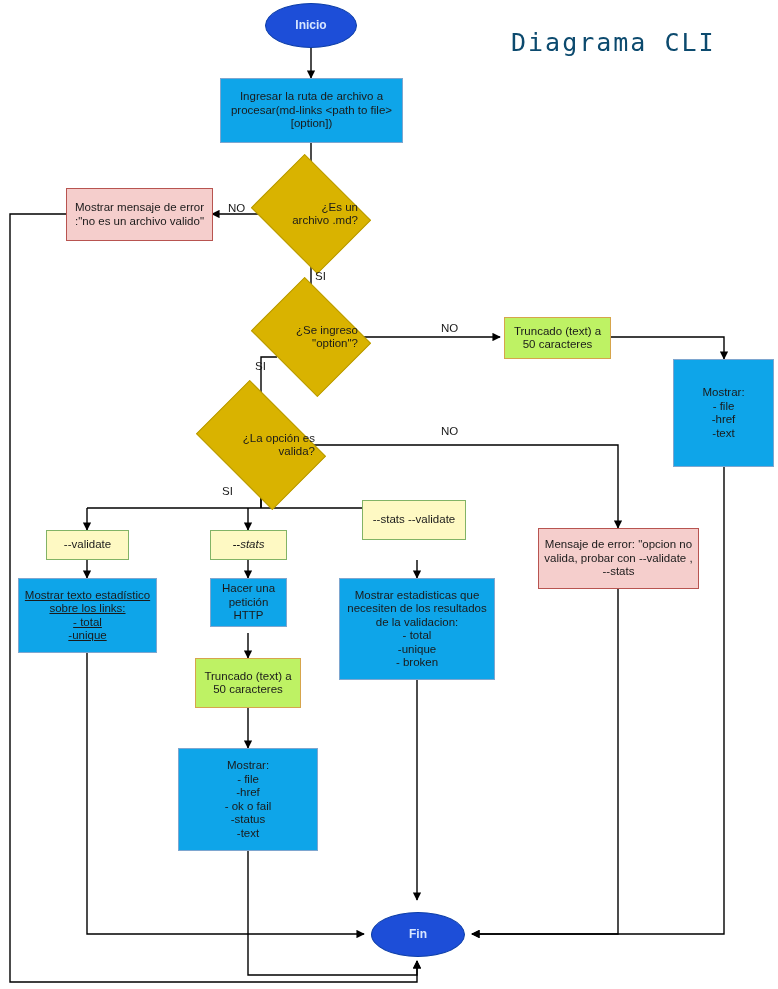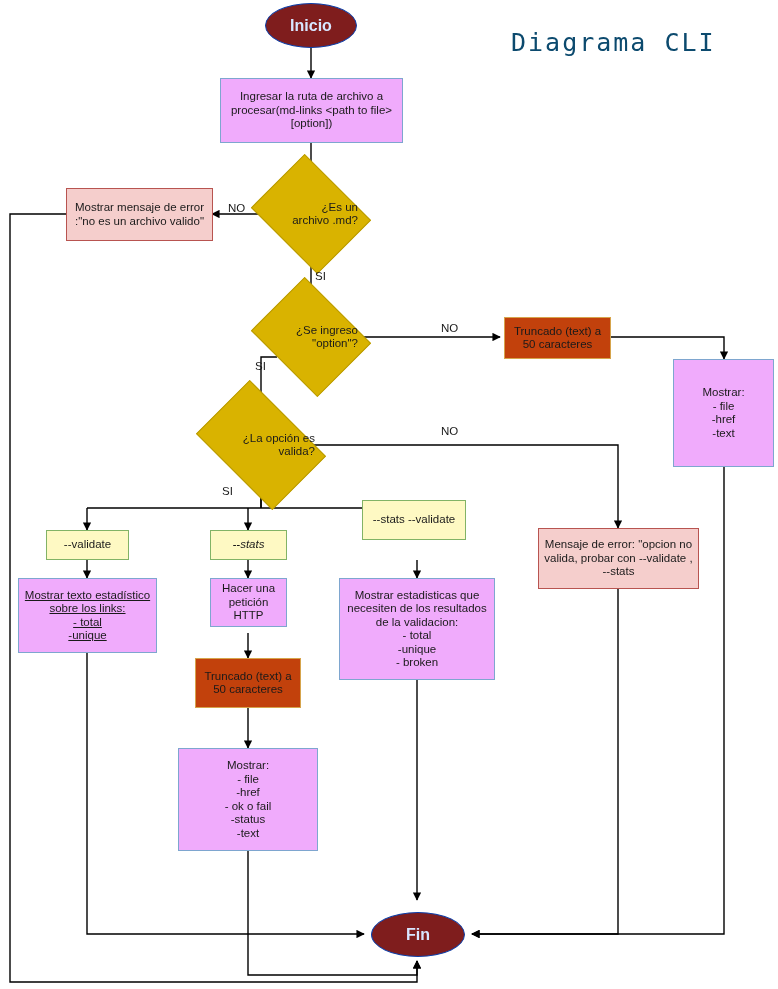--- a/index.html
+++ b/index.html
@@ -31,40 +31,40 @@
     justify-content: center;
     text-align: center;
     font-size: 11.5px;
     line-height: 13.5px;
     color: #1a1a1a;
     white-space: pre-line;
     padding: 2px 4px;
   }
   .terminal {
     border-radius: 50%;
-    background: #7f1d1d;
+    background: #1d4ed8;
     border: 1px solid #0d3ea8;
     color: #d8e6ff;
-    font-size: 16px;
+    font-size: 12px;
     font-weight: bold;
   }
   .proc-blue {
-    background: #f0abfc;
+    background: #0ea5e9;
     border: 1px solid #7ea6cf;
   }
   .proc-red {
     background: #f5cecc;
     border: 1px solid #b85450;
   }
   .proc-green {
     background: #fef9c3;
     border: 1px solid #82b366;
   }
   .proc-orange {
-    background: #c2410c;
+    background: #bef264;
     border: 1px solid #d6a44c;
   }
   .decision {
     background: transparent;
     border: none;
     position: absolute;
   }
   .decision .dia {
     position: absolute;
     left: 0; top: 0; right: 0; bottom: 0;

